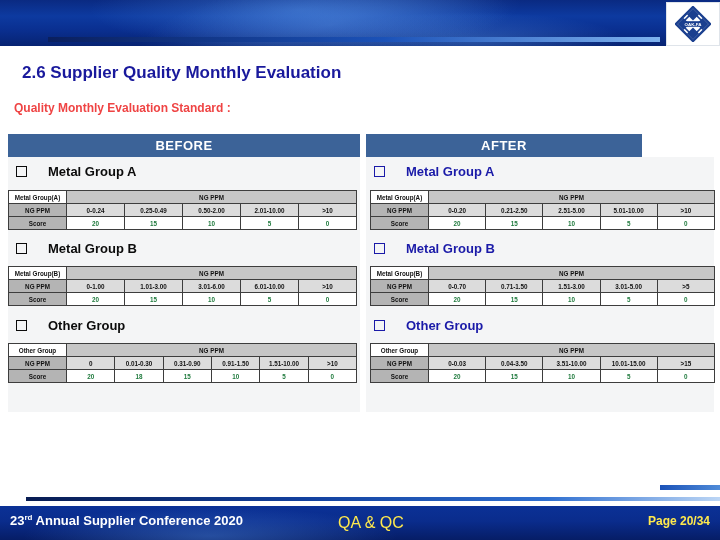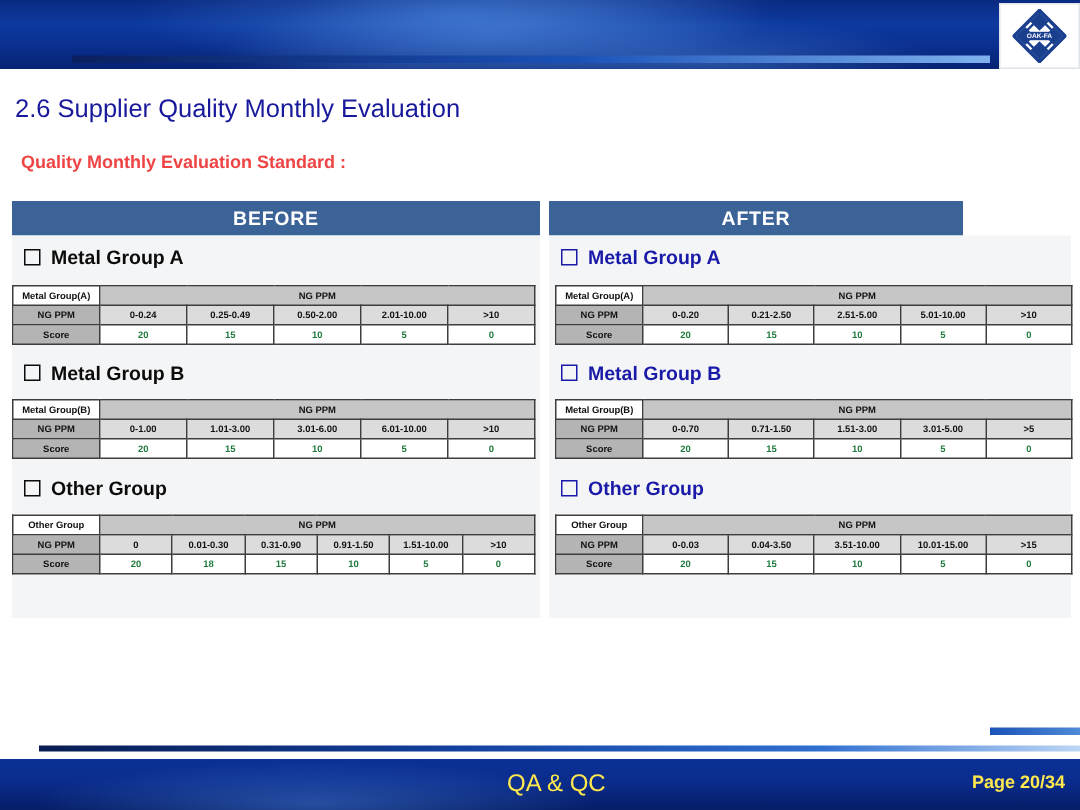--- a/index.html
+++ b/index.html
@@ -42,22 +42,22 @@
     background:#ffffff;border:1px solid #dfe4ea;
     display:flex;align-items:center;justify-content:center;
   }
   .logo-diamond{
     position:relative;width:36px;height:36px;
   }
   .logo-diamond svg{display:block;}
 
   
   .slide-title{
-    position:absolute;left:10px;top:63px;
-    font-size:17px;font-weight:normal;color:#19199c;
+    position:absolute;left:22px;top:63px;
+    font-size:17px;font-weight:bold;color:#19199c;
     white-space:nowrap;
   }
   .slide-sub{
     position:absolute;left:14px;top:101px;
     font-size:12px;font-weight:bold;color:#ef4444;
     white-space:nowrap;
   }
 
   
   .band{
@@ -74,21 +74,21 @@
   
   .panel{position:absolute;top:157px;height:255px;background:#f4f5f6;}
   .panel-before{left:8px;width:352px;}
   .panel-after{left:366px;width:348px;}
   .panel-divider{
     position:absolute;left:362px;top:134px;width:2px;height:278px;background:#ffffff;
   }
 
   
   .grp{
-    position:absolute;display:flex;align-items:center;gap:7px;
+    position:absolute;display:flex;align-items:center;gap:21px;
     font-size:13px;font-weight:bold;white-space:nowrap;
   }
   .grp .chk{
     display:inline-block;width:9px;height:9px;
     border:1.6px solid currentColor;background:transparent;
   }
   .grp.before{color:#0b0b0b;}
   .grp.after{color:#1a1aa8;}
 
   
@@ -411,15 +411,16 @@
         <td class="score">10</td>
         <td class="score">5</td>
         <td class="score">0</td>
       </tr>
     </tbody>
   </table>
 
 <div class="footer-rule-short"></div>
 <div class="footer-rule"></div>
 <div class="footer">
+  <div class="footer-left"><span>23</span><sup>rd</sup><span> Annual Supplier Conference 2020</span></div>
   <div class="footer-center">QA &amp; QC</div>
   <div class="footer-right">Page 20/34</div>
 </div>
 
 </body></html>

